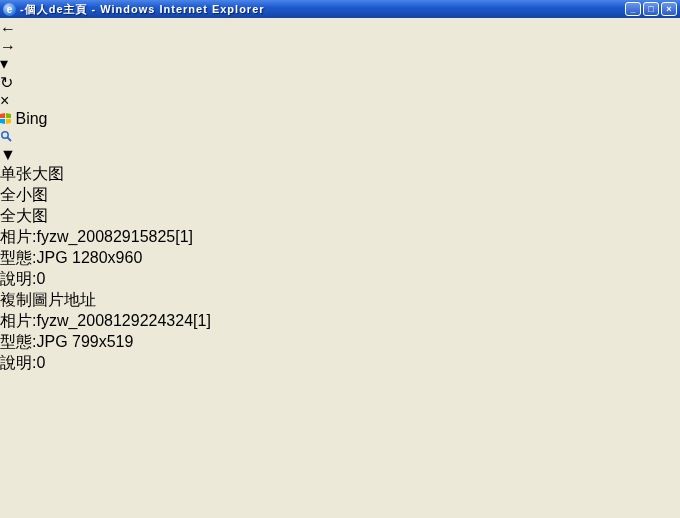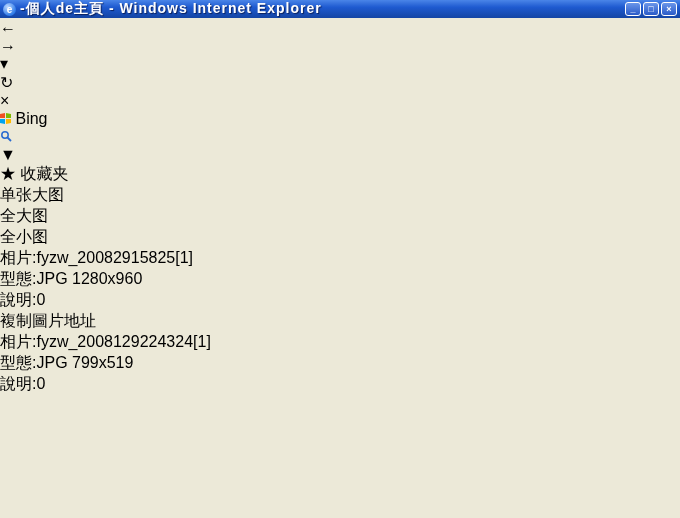--- a/index.html
+++ b/index.html
@@ -5,21 +5,21 @@
   * { margin:0; padding:0; box-sizing:border-box; }
   html,body { width:680px; height:518px; overflow:hidden; }
   body { font-family:"Liberation Sans", sans-serif; background:#ece9d8; }
   .window { width:680px; height:518px; position:relative; display:flex; flex-direction:column; }
 
   
   .titlebar { height:18px; background:linear-gradient(180deg,#4a85e8 0%,#1e5ad0 40%,#1445a4 100%);
     display:flex; align-items:center; padding:0 3px; flex:0 0 18px; }
   .ie-logo { width:13px; height:13px; border-radius:50%; background:radial-gradient(circle at 35% 30%,#bcd8ff,#2f7be8 70%);
     color:#fff; font-size:10px; font-weight:bold; display:flex; align-items:center; justify-content:center; margin-right:4px; }
-  .title-text { color:#fff; font-size:14px; font-weight:bold; letter-spacing:1px;
+  .title-text { color:#fff; font-size:11px; font-weight:bold; letter-spacing:1px;
     text-shadow:1px 1px 1px rgba(0,0,30,.6); white-space:nowrap; flex:1; }
   .win-controls { display:flex; gap:2px; }
   .win-btn { width:16px; height:14px; border:1px solid #fff; border-radius:3px; color:#fff; font-size:9px; font-weight:bold;
     display:flex; align-items:center; justify-content:center; background:linear-gradient(180deg,#6a96ea,#2a5bc8); }
   .win-btn.close { background:linear-gradient(180deg,#f09078,#d campaigns; background:linear-gradient(180deg,#f09078,#cf3b1d); }
 
   
   .navbar { height:26px; flex:0 0 26px; background:linear-gradient(#fdfdfa,#ece9d8);
     border-bottom:1px solid #d8d4c2; display:flex; align-items:center; padding:0 4px; }
   .nav-circle { width:21px; height:21px; border-radius:50%; border:1px solid #8a90a6;
@@ -154,36 +154,32 @@
     <div class="search-btn">
       <svg width="12" height="12" viewBox="0 0 12 12">
         <circle cx="5" cy="5" r="3.2" fill="none" stroke="#2a6bd0" stroke-width="1.5"></circle>
         <line x1="7.5" y1="7.5" x2="11" y2="11" stroke="#2a6bd0" stroke-width="1.8"></line>
       </svg>
     </div>
     <div class="search-caret">▼</div>
   </div>
 
 
-  <div class="favbar">
-    <span class="star">★</span>
-    <span class="fav-label">收藏夹</span>
-  </div>
 
   <div class="viewport">
     <div class="left-strip"></div>
 
     <div class="page">
       <div class="dots"><i></i><i></i><i></i></div>
 
 
       <div class="btnrow">
         <div class="vbtn"><span class="circ"><b></b></span><span>单张大图</span></div>
+        <div class="vbtn"><span class="circ"><b></b></span><span>全小图</span></div>
         <div class="vbtn"><span class="circ"><b></b></span><span>全大图</span></div>
-        <div class="vbtn"><span class="circ"><b></b></span><span>全小图</span></div>
       </div>
 
       <div class="cards-row row1">
 
         <div class="card">
           <div class="frame">
               <div class="photo photo-cliff"></div>
             </div>
           <div class="meta">
             <div><span class="lbl">相片:</span><span class="val">fyzw_20082915825[1]</span></div>

